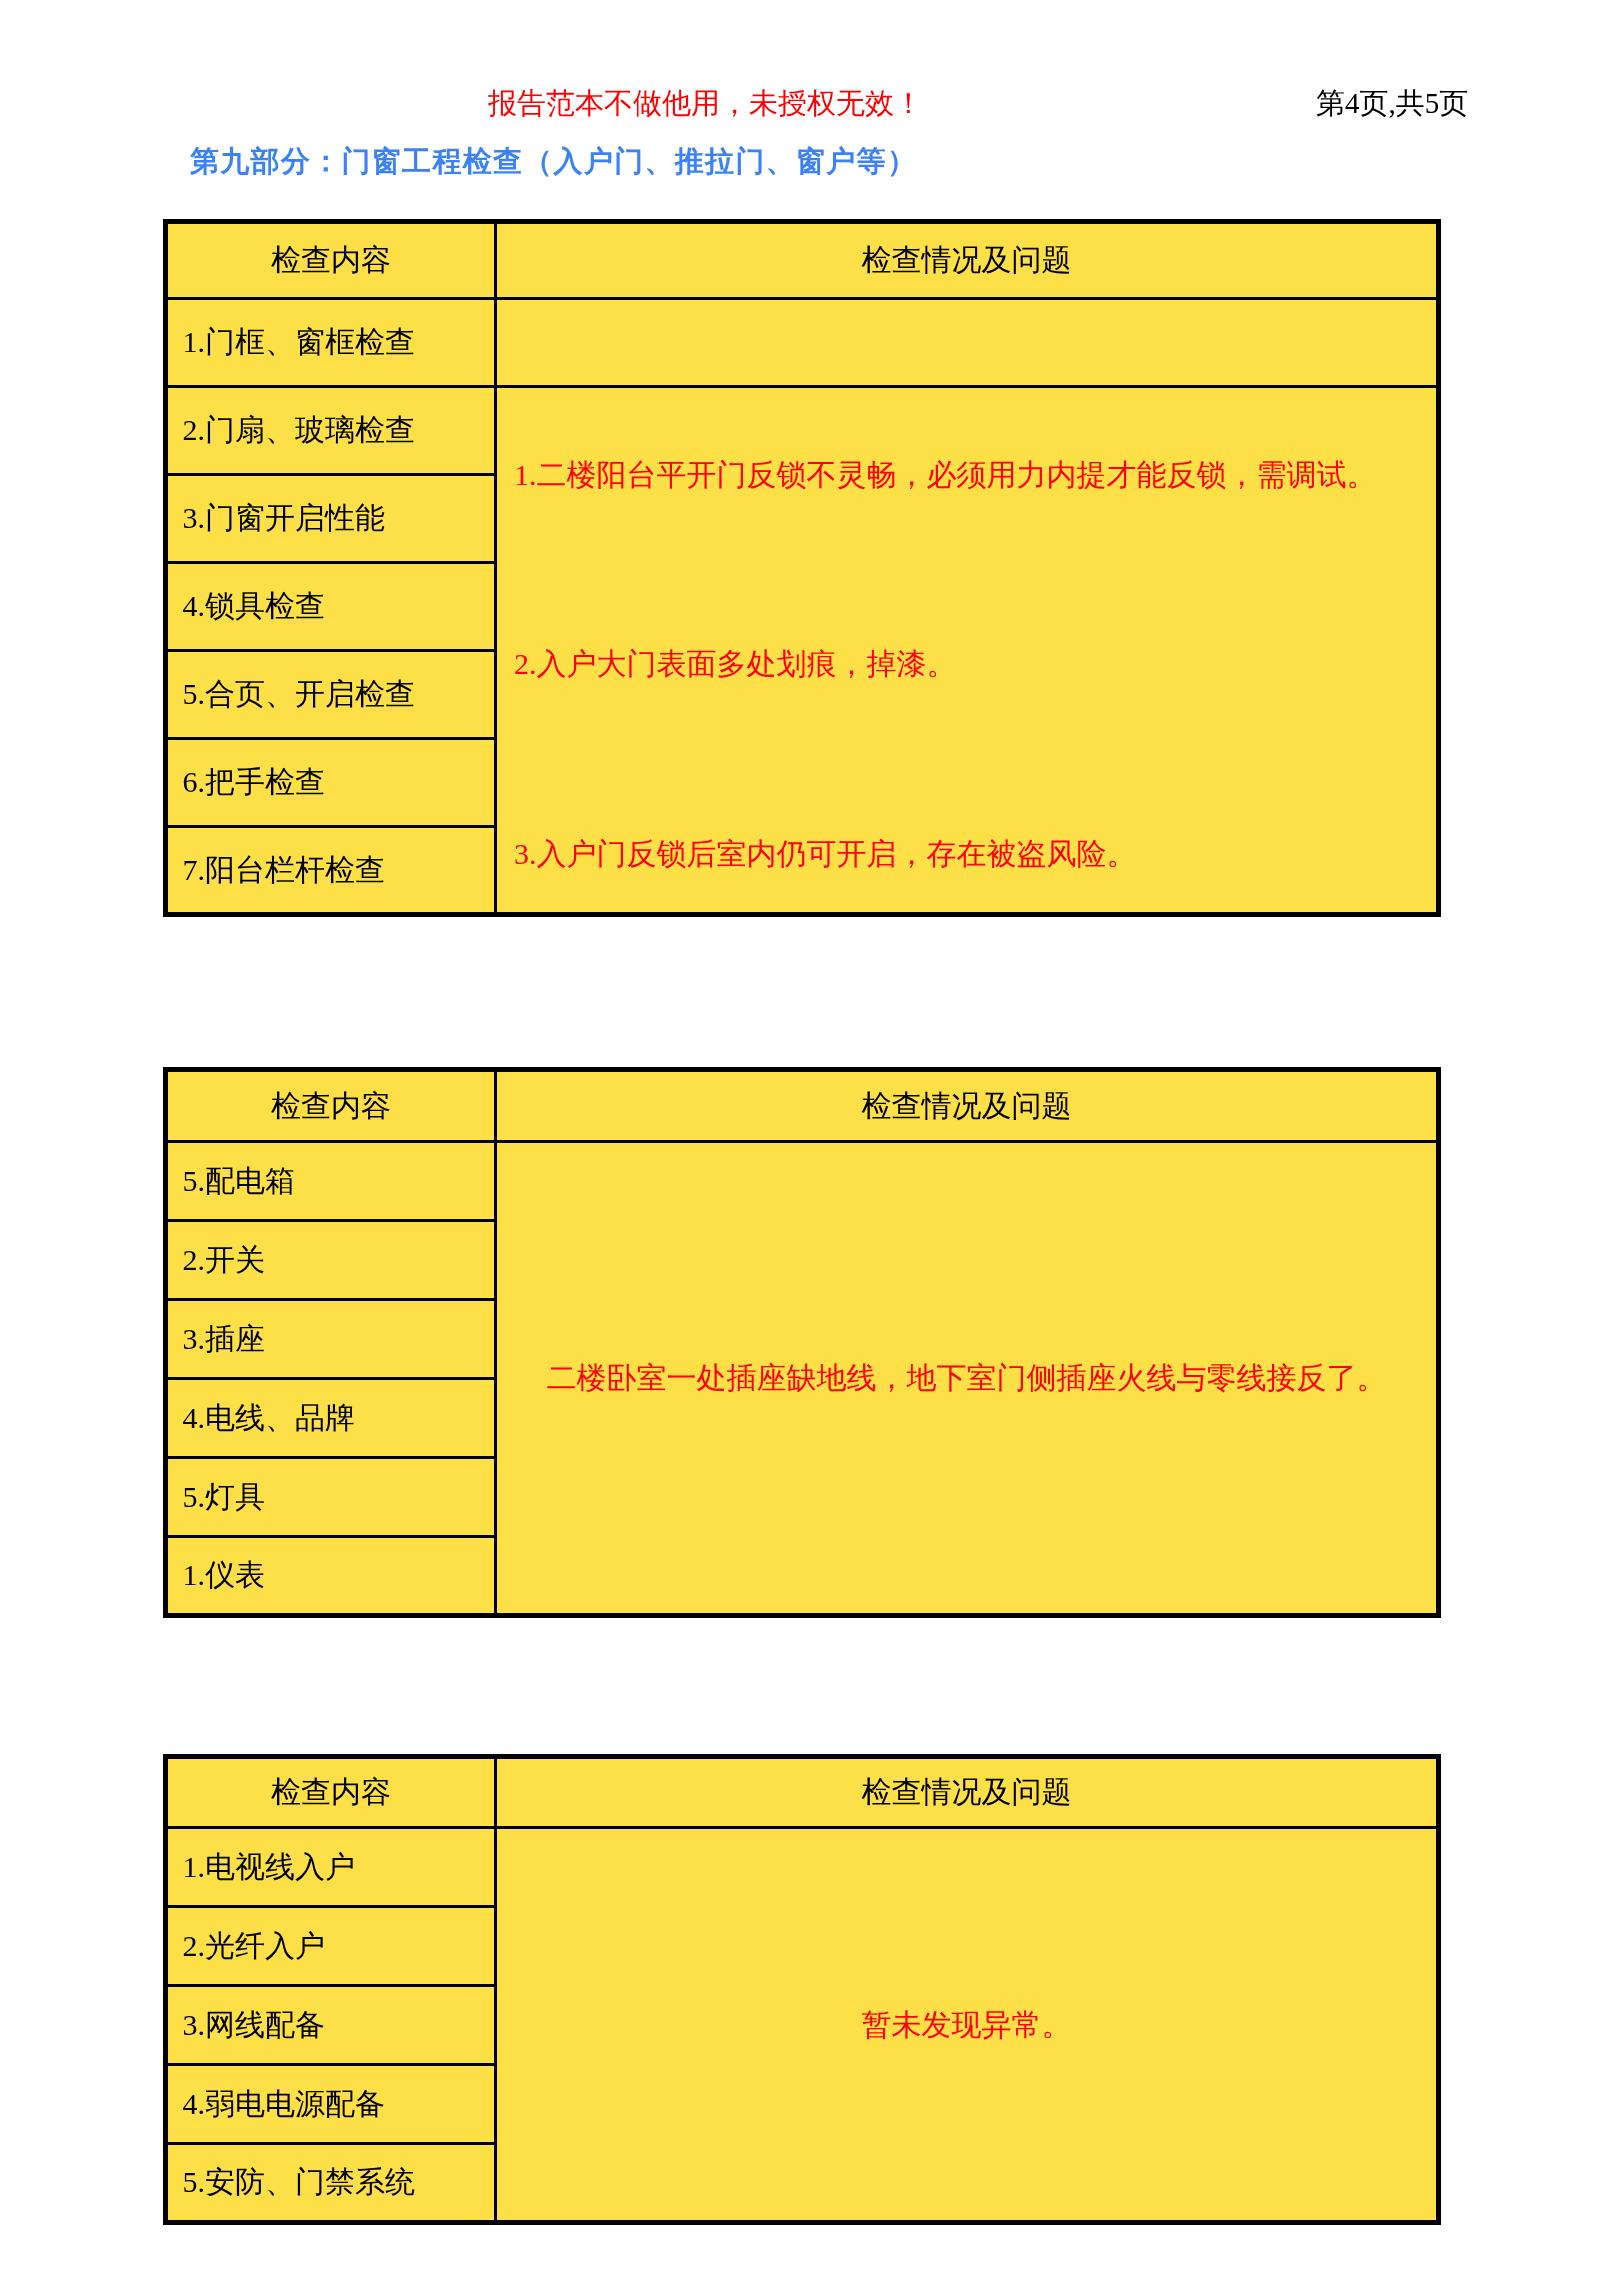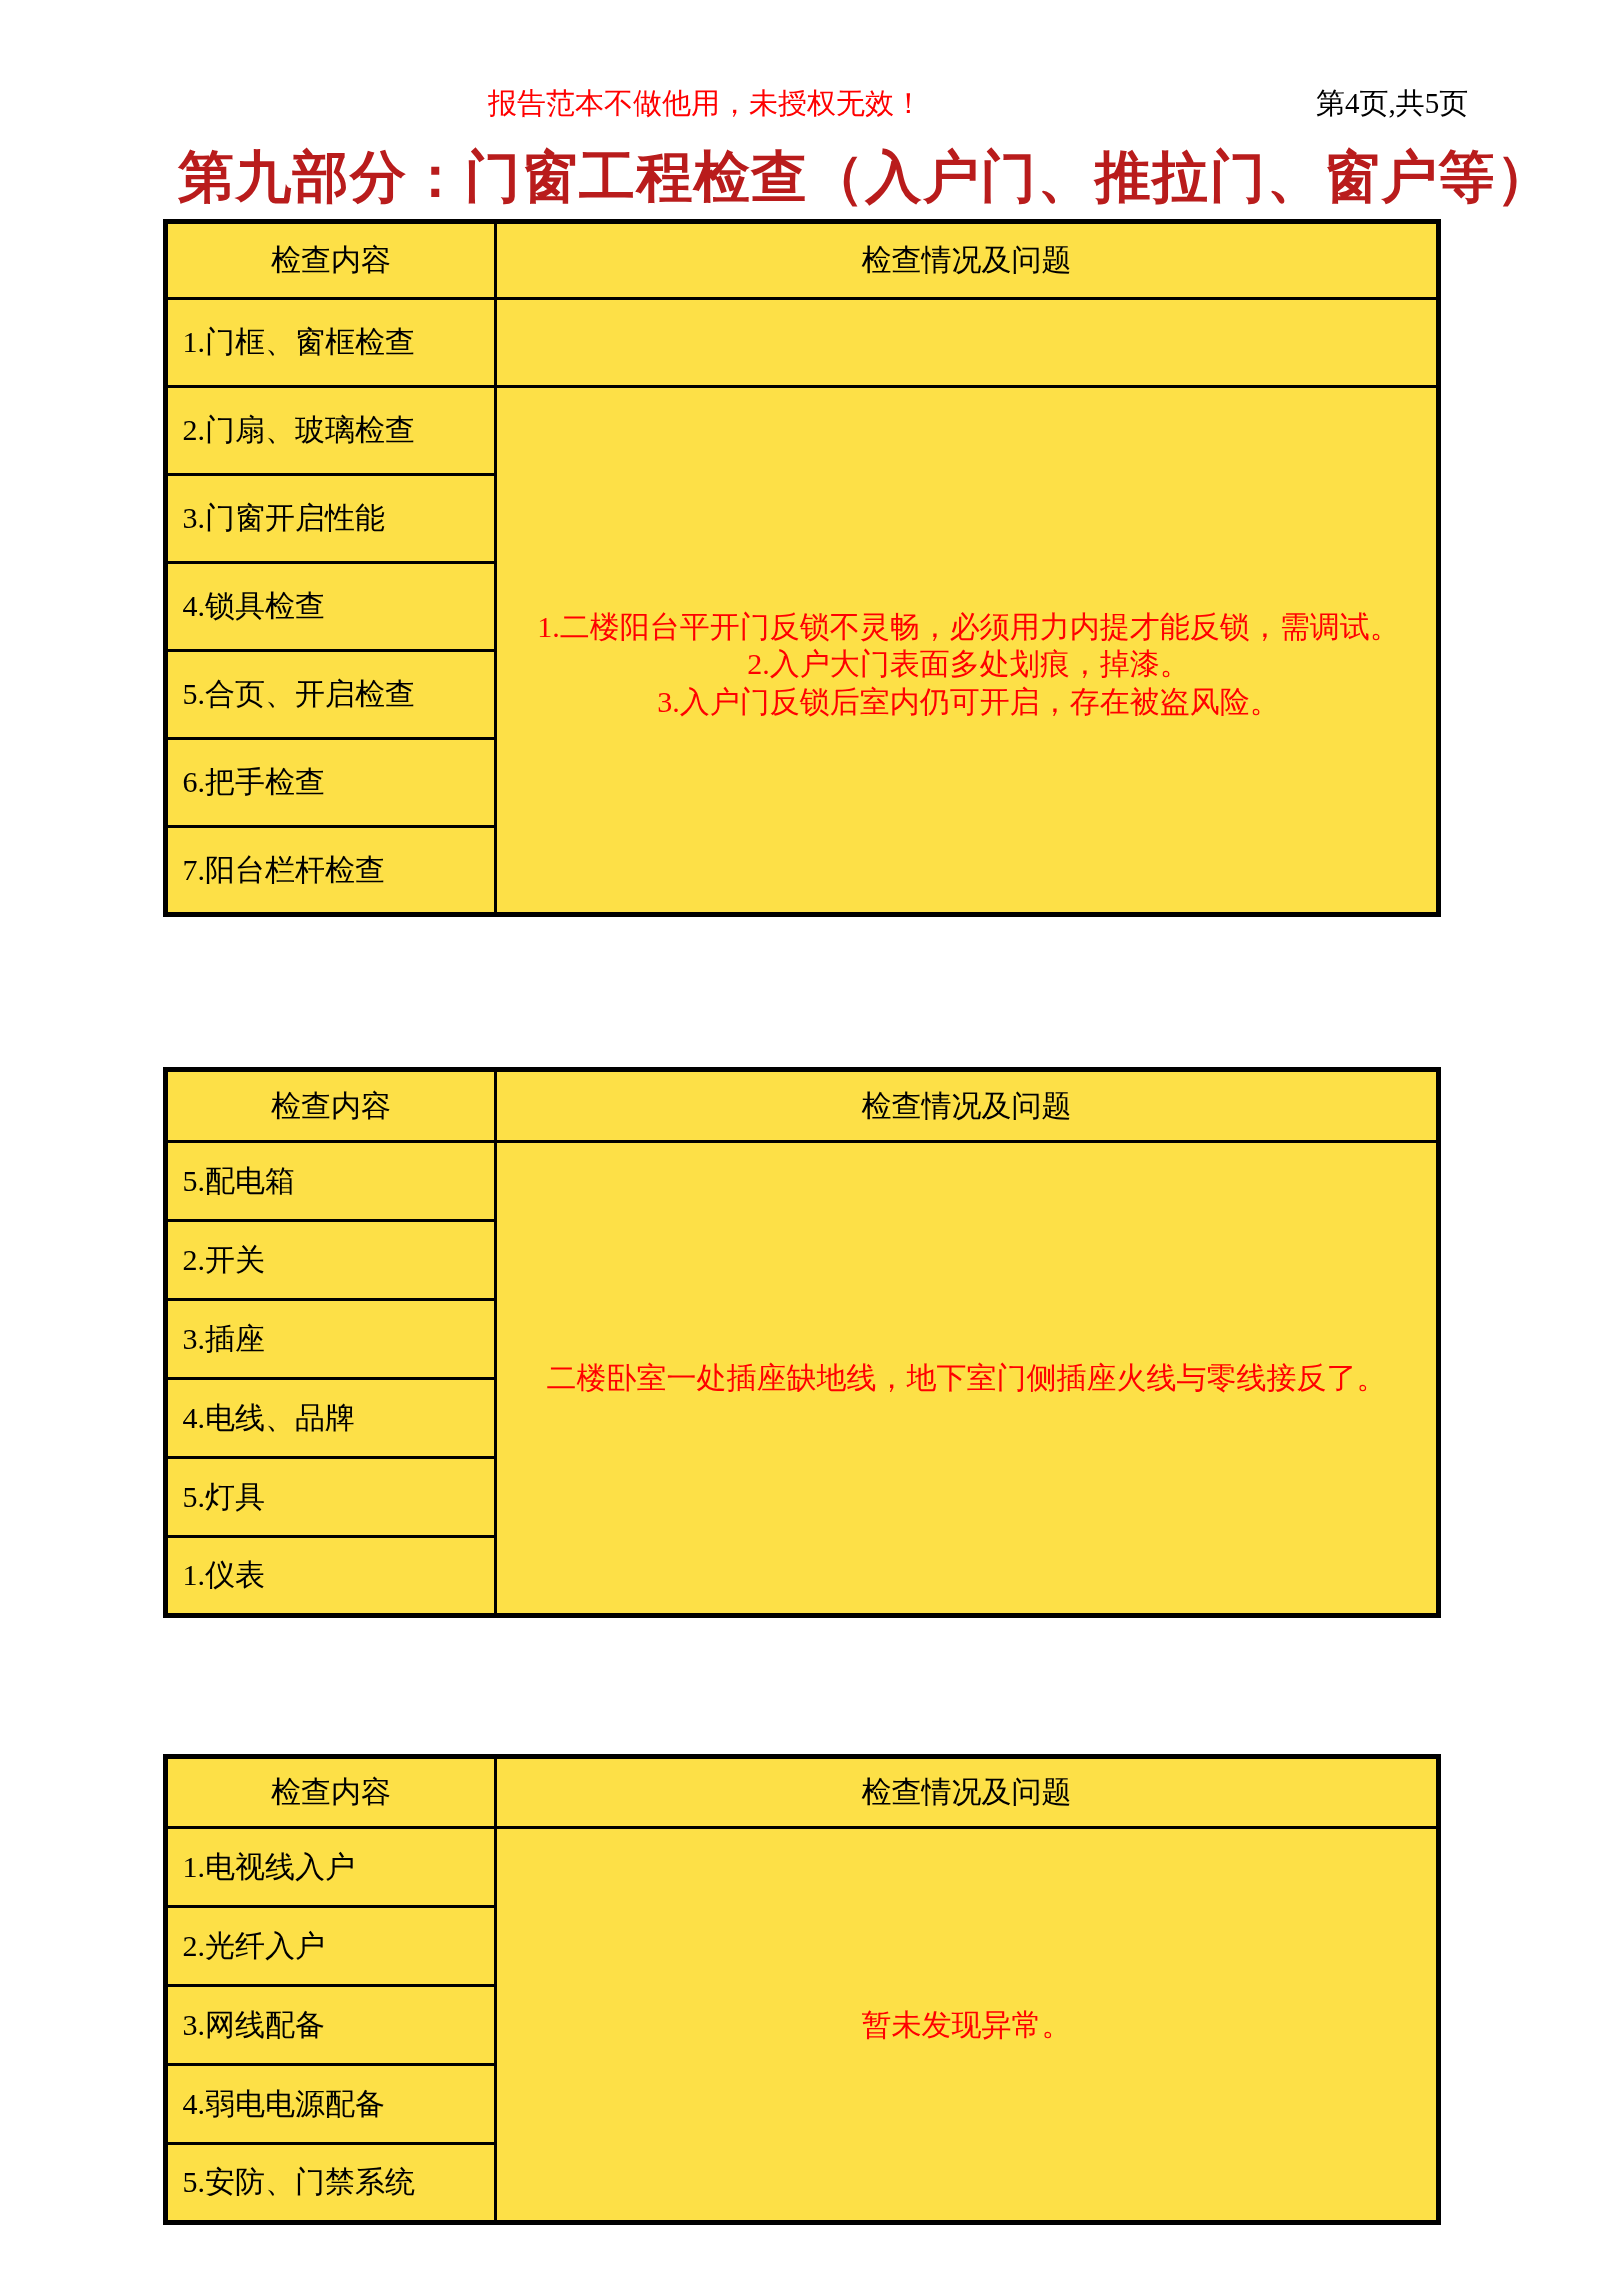--- a/index.html
+++ b/index.html
@@ -17,23 +17,23 @@
     font-size:29px; line-height:1.15; color:#ff0000;
     white-space:nowrap;
   }
   .page-indicator {
     position:absolute; left:1316px; top:87px;
     font-size:29px; line-height:1.15; color:#000000;
     white-space:nowrap;
   }
 
   .section-title {
-    position:absolute; left:178px;
-    font-size:56px; font-weight:bold; line-height:1.15;
-    letter-spacing:1.3px; white-space:nowrap; color:#b91c1c;
+    position:absolute; left:190px;
+    font-size:29px; font-weight:bold; line-height:1.15;
+    letter-spacing:1.3px; white-space:nowrap; color:#3b82f6;
   }
   #title-9  { top:145px; }
   #title-10 { top:1004px; }
   #title-11 { top:1713px; }
 
   table.insp {
     position:absolute; left:163px;
     width:1273px; table-layout:fixed;
     border-collapse:collapse;
     border:5.9px solid #000;
@@ -57,22 +57,22 @@
 
   #table-9  tr.hdr { height:77px; }
   #table-9  tr.row { height:88px; }
   #table-10 tr.hdr { height:72px; }
   #table-10 tr.row { height:79px; }
   #table-11 tr.hdr { height:71px; }
   #table-11 tr.row { height:79px; }
 
   td.findings-top { vertical-align:top; }
   .findings-stack {
-    display:flex; flex-direction:column; align-items:center;
-    padding:28px 13px 0 17px;
+    display:flex; flex-direction:column; align-items:flex-start;
+    row-gap:152px; padding:28px 13px 0 17px;
   }
   .finding { color:#ff0000; font-size:30px; line-height:1.25; text-align:left; }
 
   td.findings-center { text-align:center; vertical-align:middle; }
   td.findings-center .finding { display:inline; text-align:center; }
 </style>
 </head>
 <body>
 
 <div class="page">

